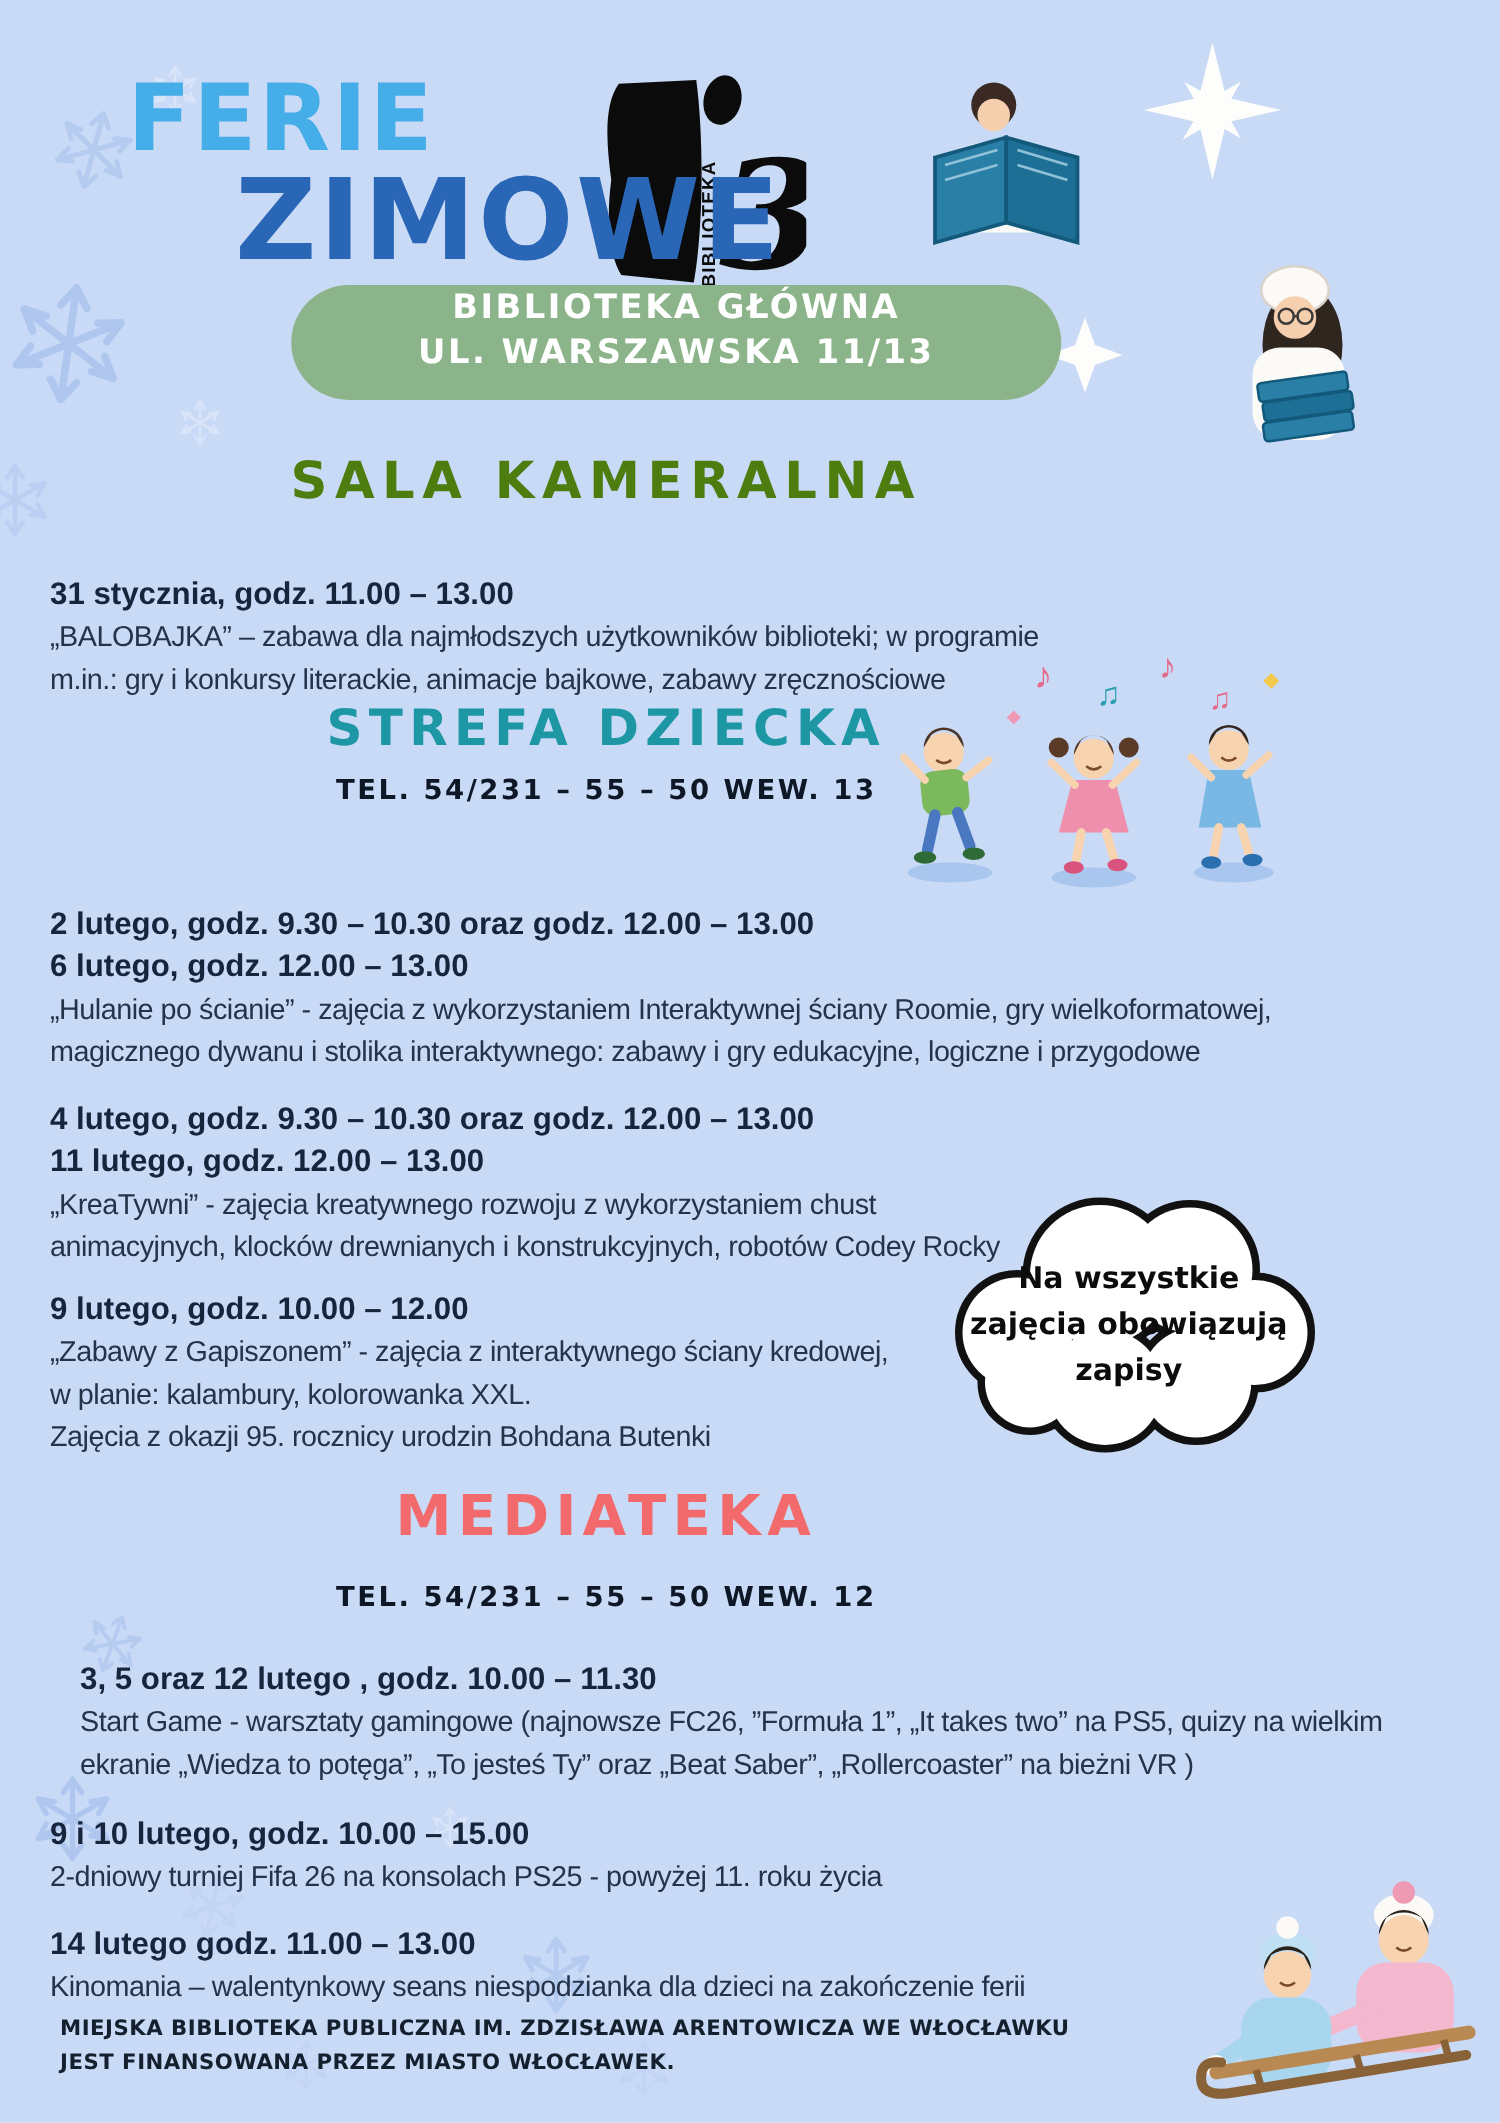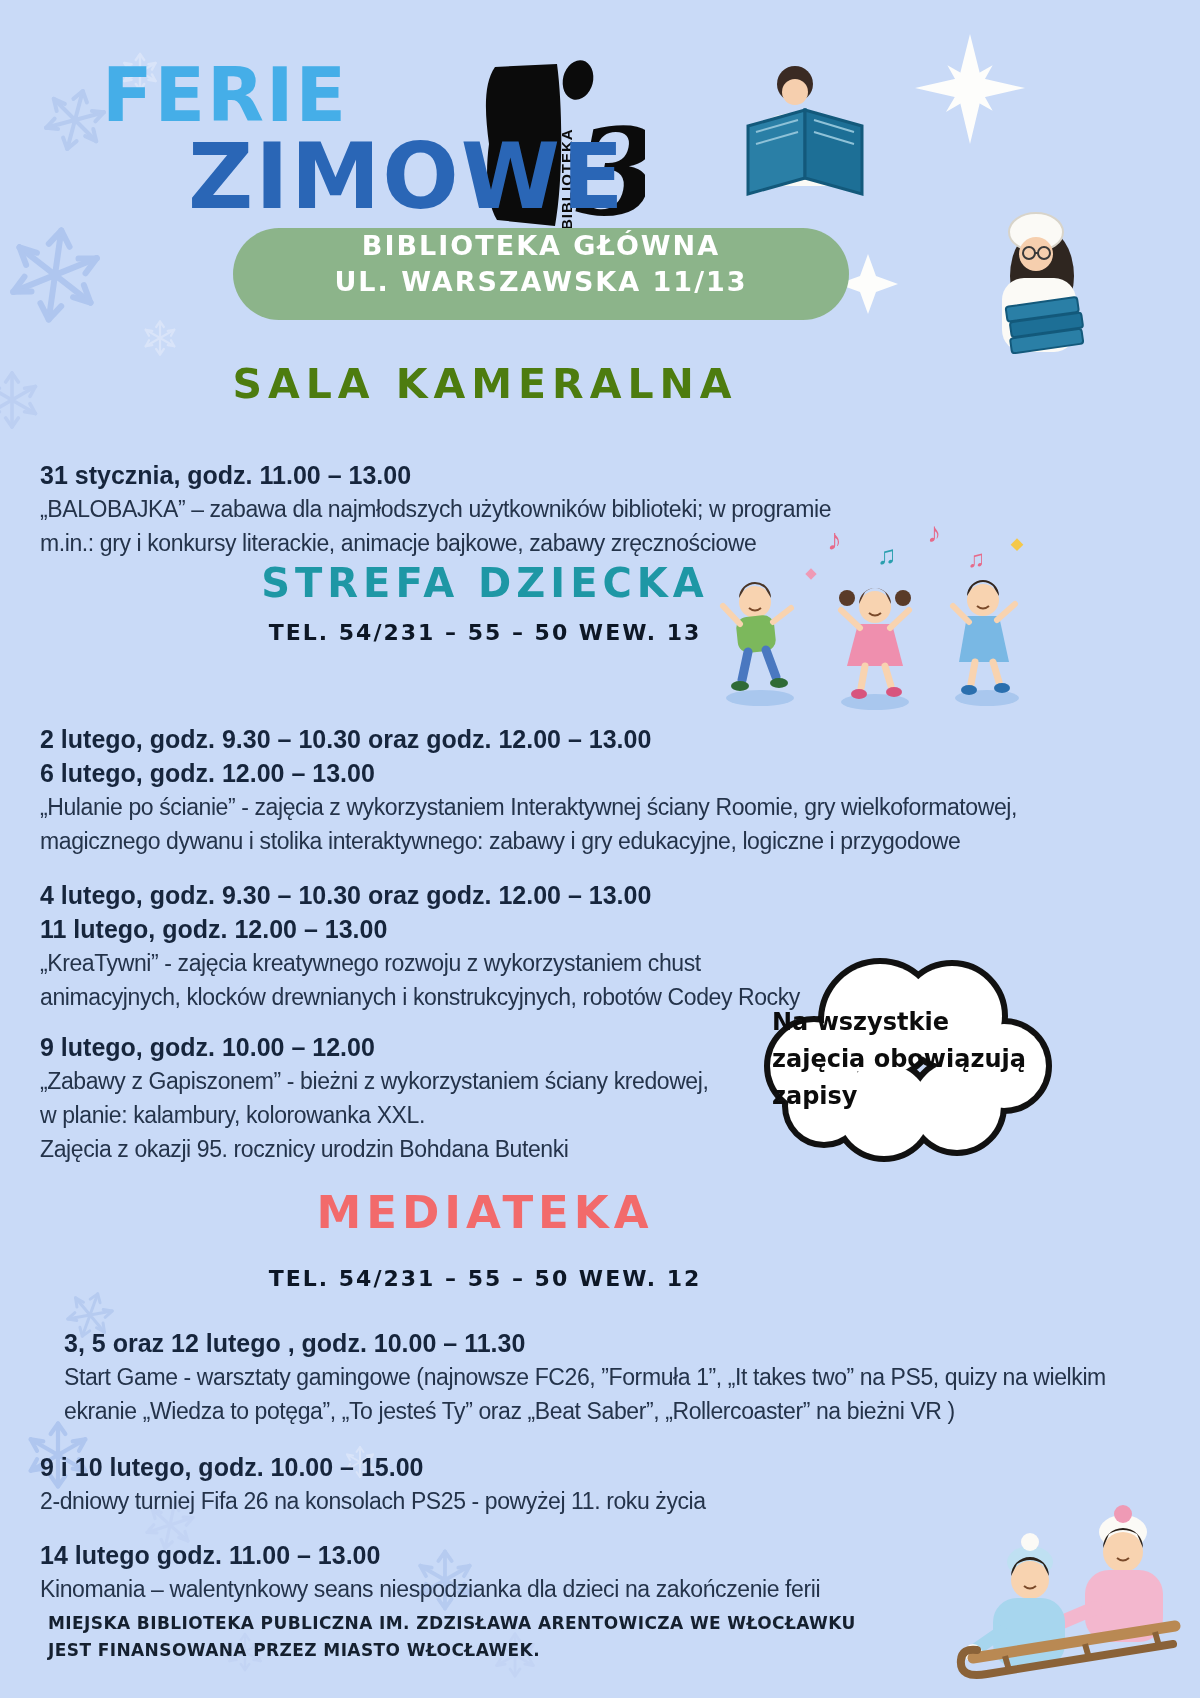--- a/index.html
+++ b/index.html
@@ -34,21 +34,21 @@
   .ev-sala{top:458px;}
   .ev-strefa-1{top:722px;}
   .ev-strefa-2{top:878px;}
   .ev-strefa-3{top:1030px;}
   .ev-media-1{top:1326px;margin-left:24px;}
   .ev-media-2{top:1450px;}
   .ev-media-3{top:1538px;}
 
   
   .cloud-svg{left:752px;top:938px;}
-  .cloud-text{left:772px;top:1004px;width:262px;font-weight:bold;font-size:24px;
+  .cloud-text{left:772px;top:1004px;width:262px;text-align:center;font-weight:bold;font-size:24px;
               color:#0c0c0c;line-height:37px;font-family:"DejaVu Sans",sans-serif;z-index:3;}
 
   
   .footer{left:48px;top:1610px;width:820px;font-weight:bold;font-size:17px;letter-spacing:0.4px;
           color:#15202f;line-height:27px;font-family:"DejaVu Sans",sans-serif;}
 
   .illu{position:absolute;z-index:1;}
 </style>
 </head>
 <body>
@@ -178,21 +178,21 @@
 
   <div class="layer event ev-strefa-2">
     <p class="date">4 lutego, godz. 9.30 – 10.30 oraz godz. 12.00 – 13.00</p>
     <p class="date">11 lutego, godz. 12.00 – 13.00</p>
     <p class="desc">„KreaTywni” - zajęcia kreatywnego rozwoju z wykorzystaniem chust</p>
     <p class="desc">animacyjnych, klocków drewnianych i konstrukcyjnych, robotów Codey Rocky</p>
   </div>
 
   <div class="layer event ev-strefa-3">
     <p class="date">9 lutego, godz. 10.00 – 12.00</p>
-    <p class="desc">„Zabawy z Gapiszonem” - bieżni z wykorzystaniem ściany kredowej,</p>
+    <p class="desc">„Zabawy z Gapiszonem” - zajęcia z interaktywnego ściany kredowej,</p>
     <p class="desc">w planie: kalambury, kolorowanka XXL.</p>
     <p class="desc">Zajęcia z okazji 95. rocznicy urodzin Bohdana Butenki</p>
   </div>
 
   <svg class="layer cloud-svg" width="302" height="240" viewBox="0 0 302 240">
     <g fill="#ffffff" stroke="#111111" stroke-width="12">
       <circle cx="62" cy="128" r="44"></circle>
         <circle cx="128" cy="82" r="56"></circle>
         <circle cx="200" cy="78" r="50"></circle>
       <circle cx="252" cy="128" r="42"></circle>

